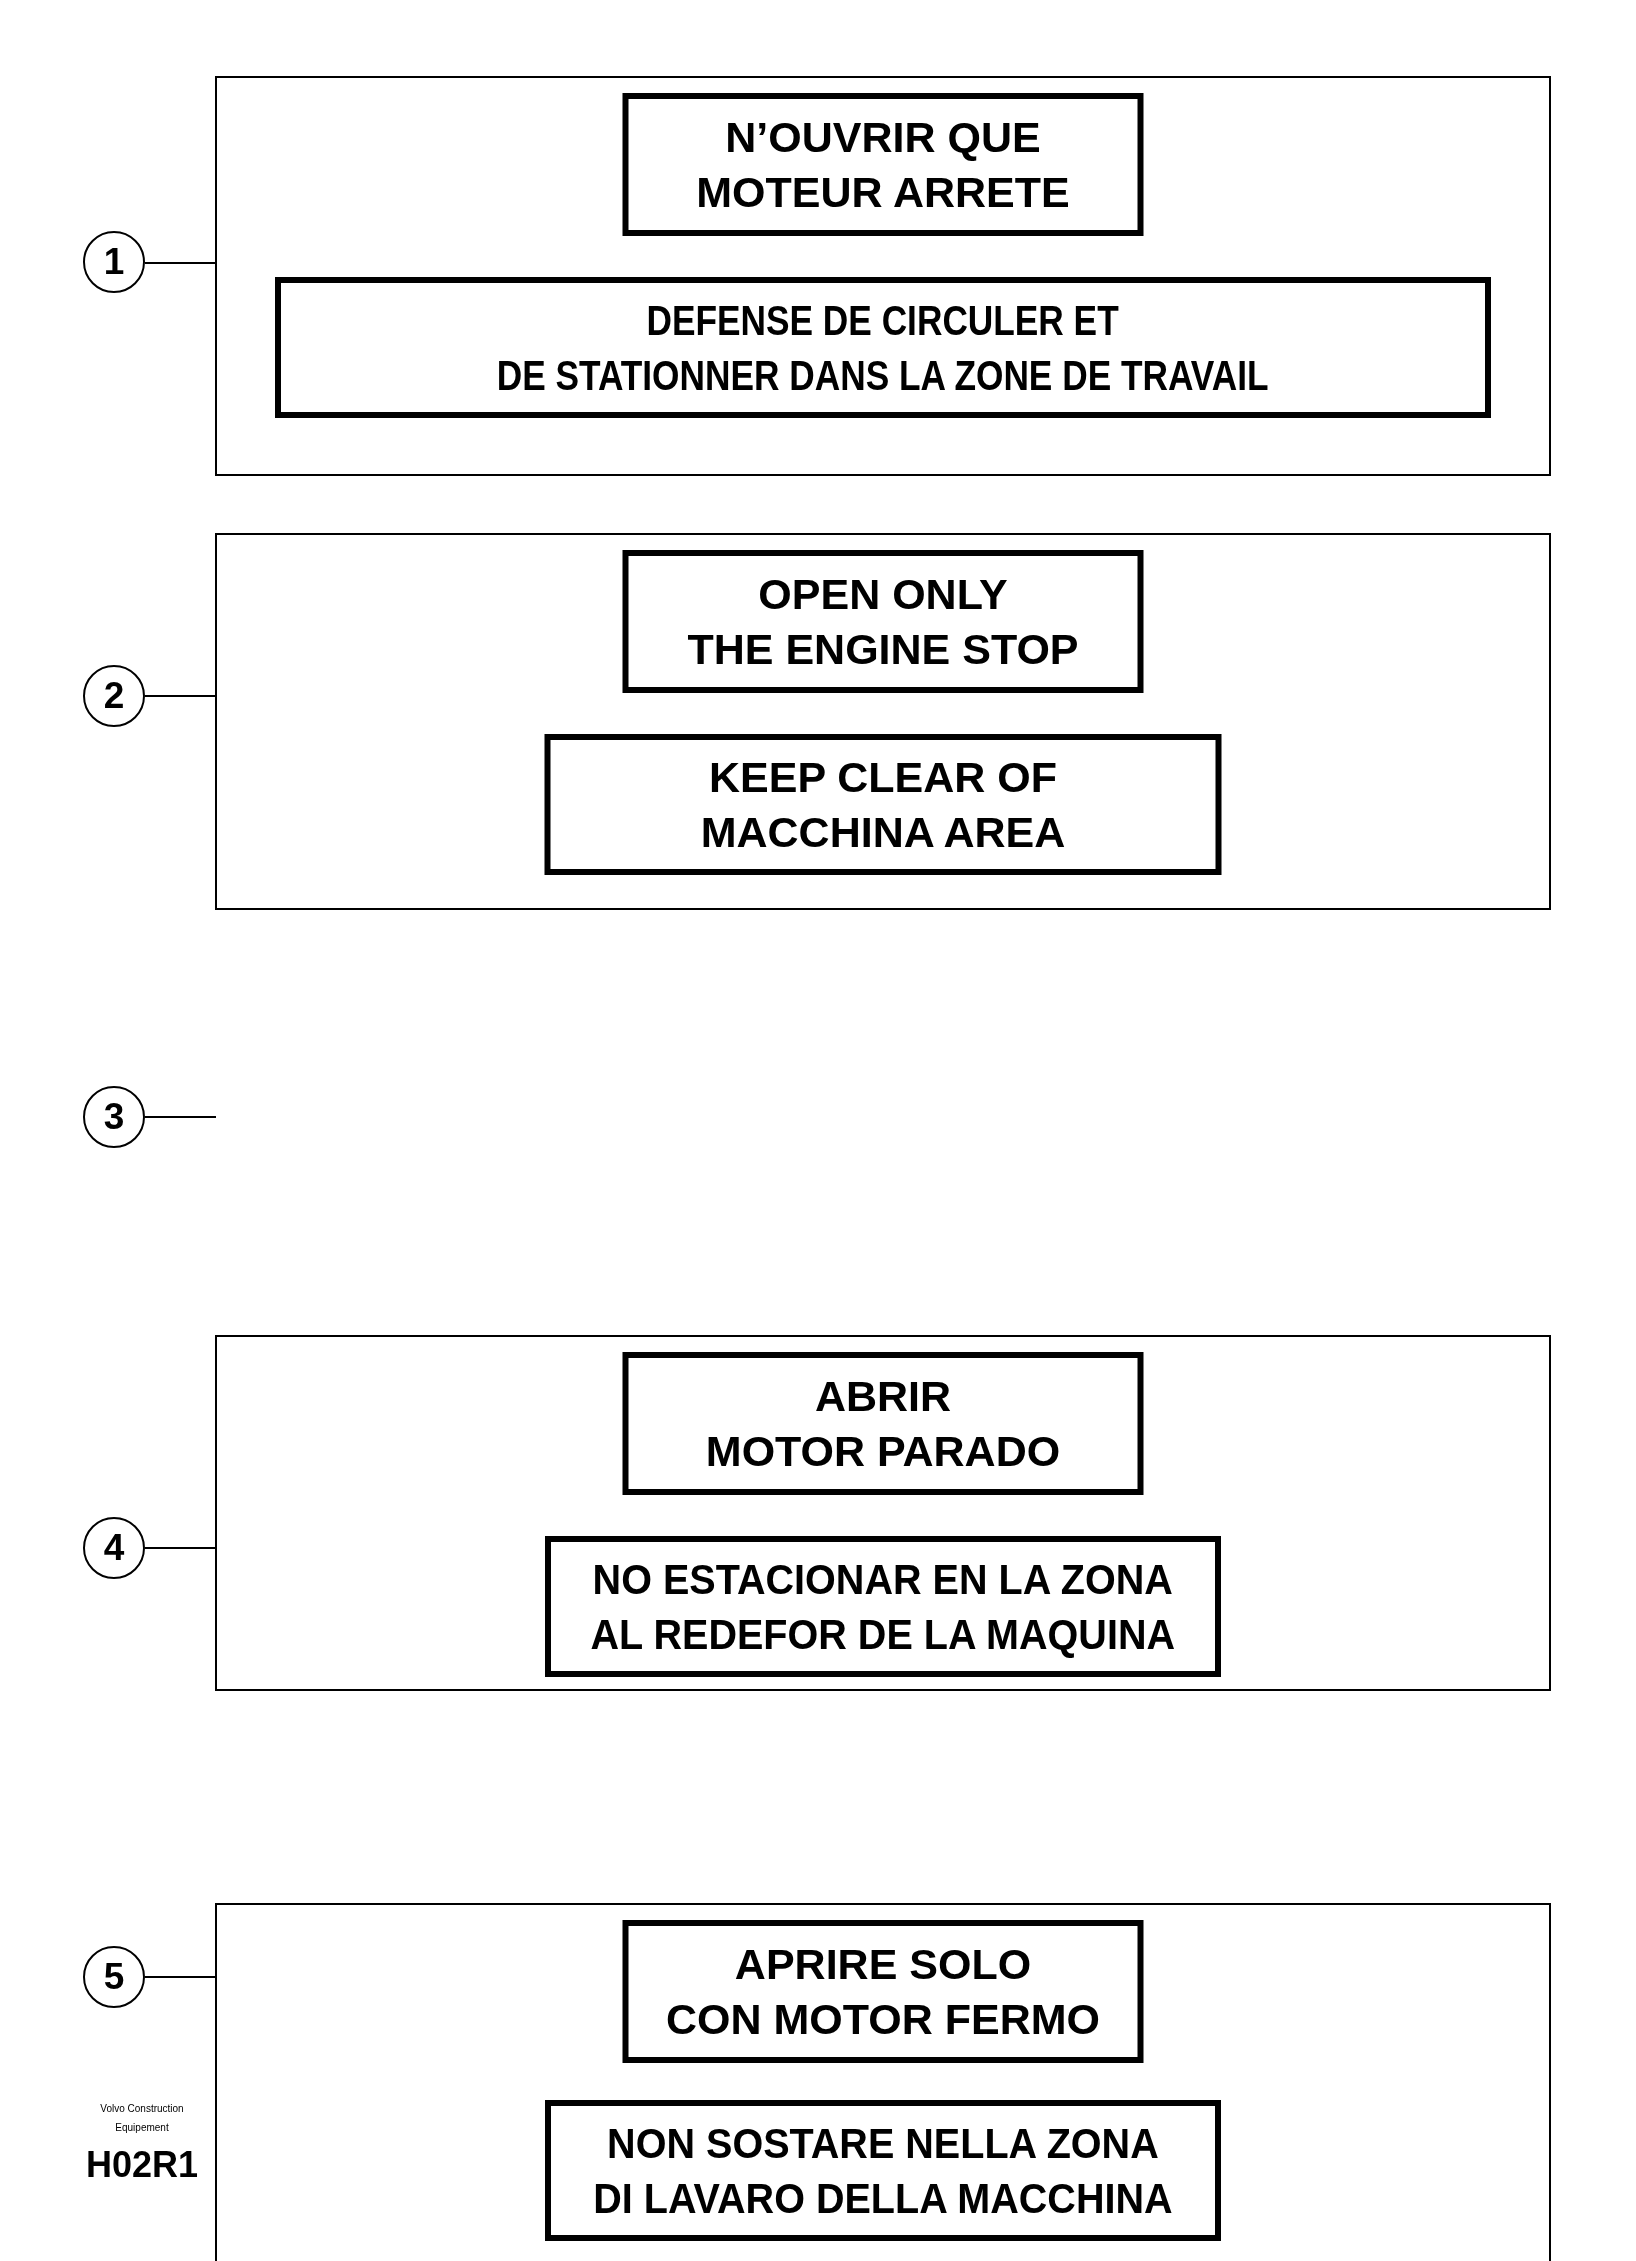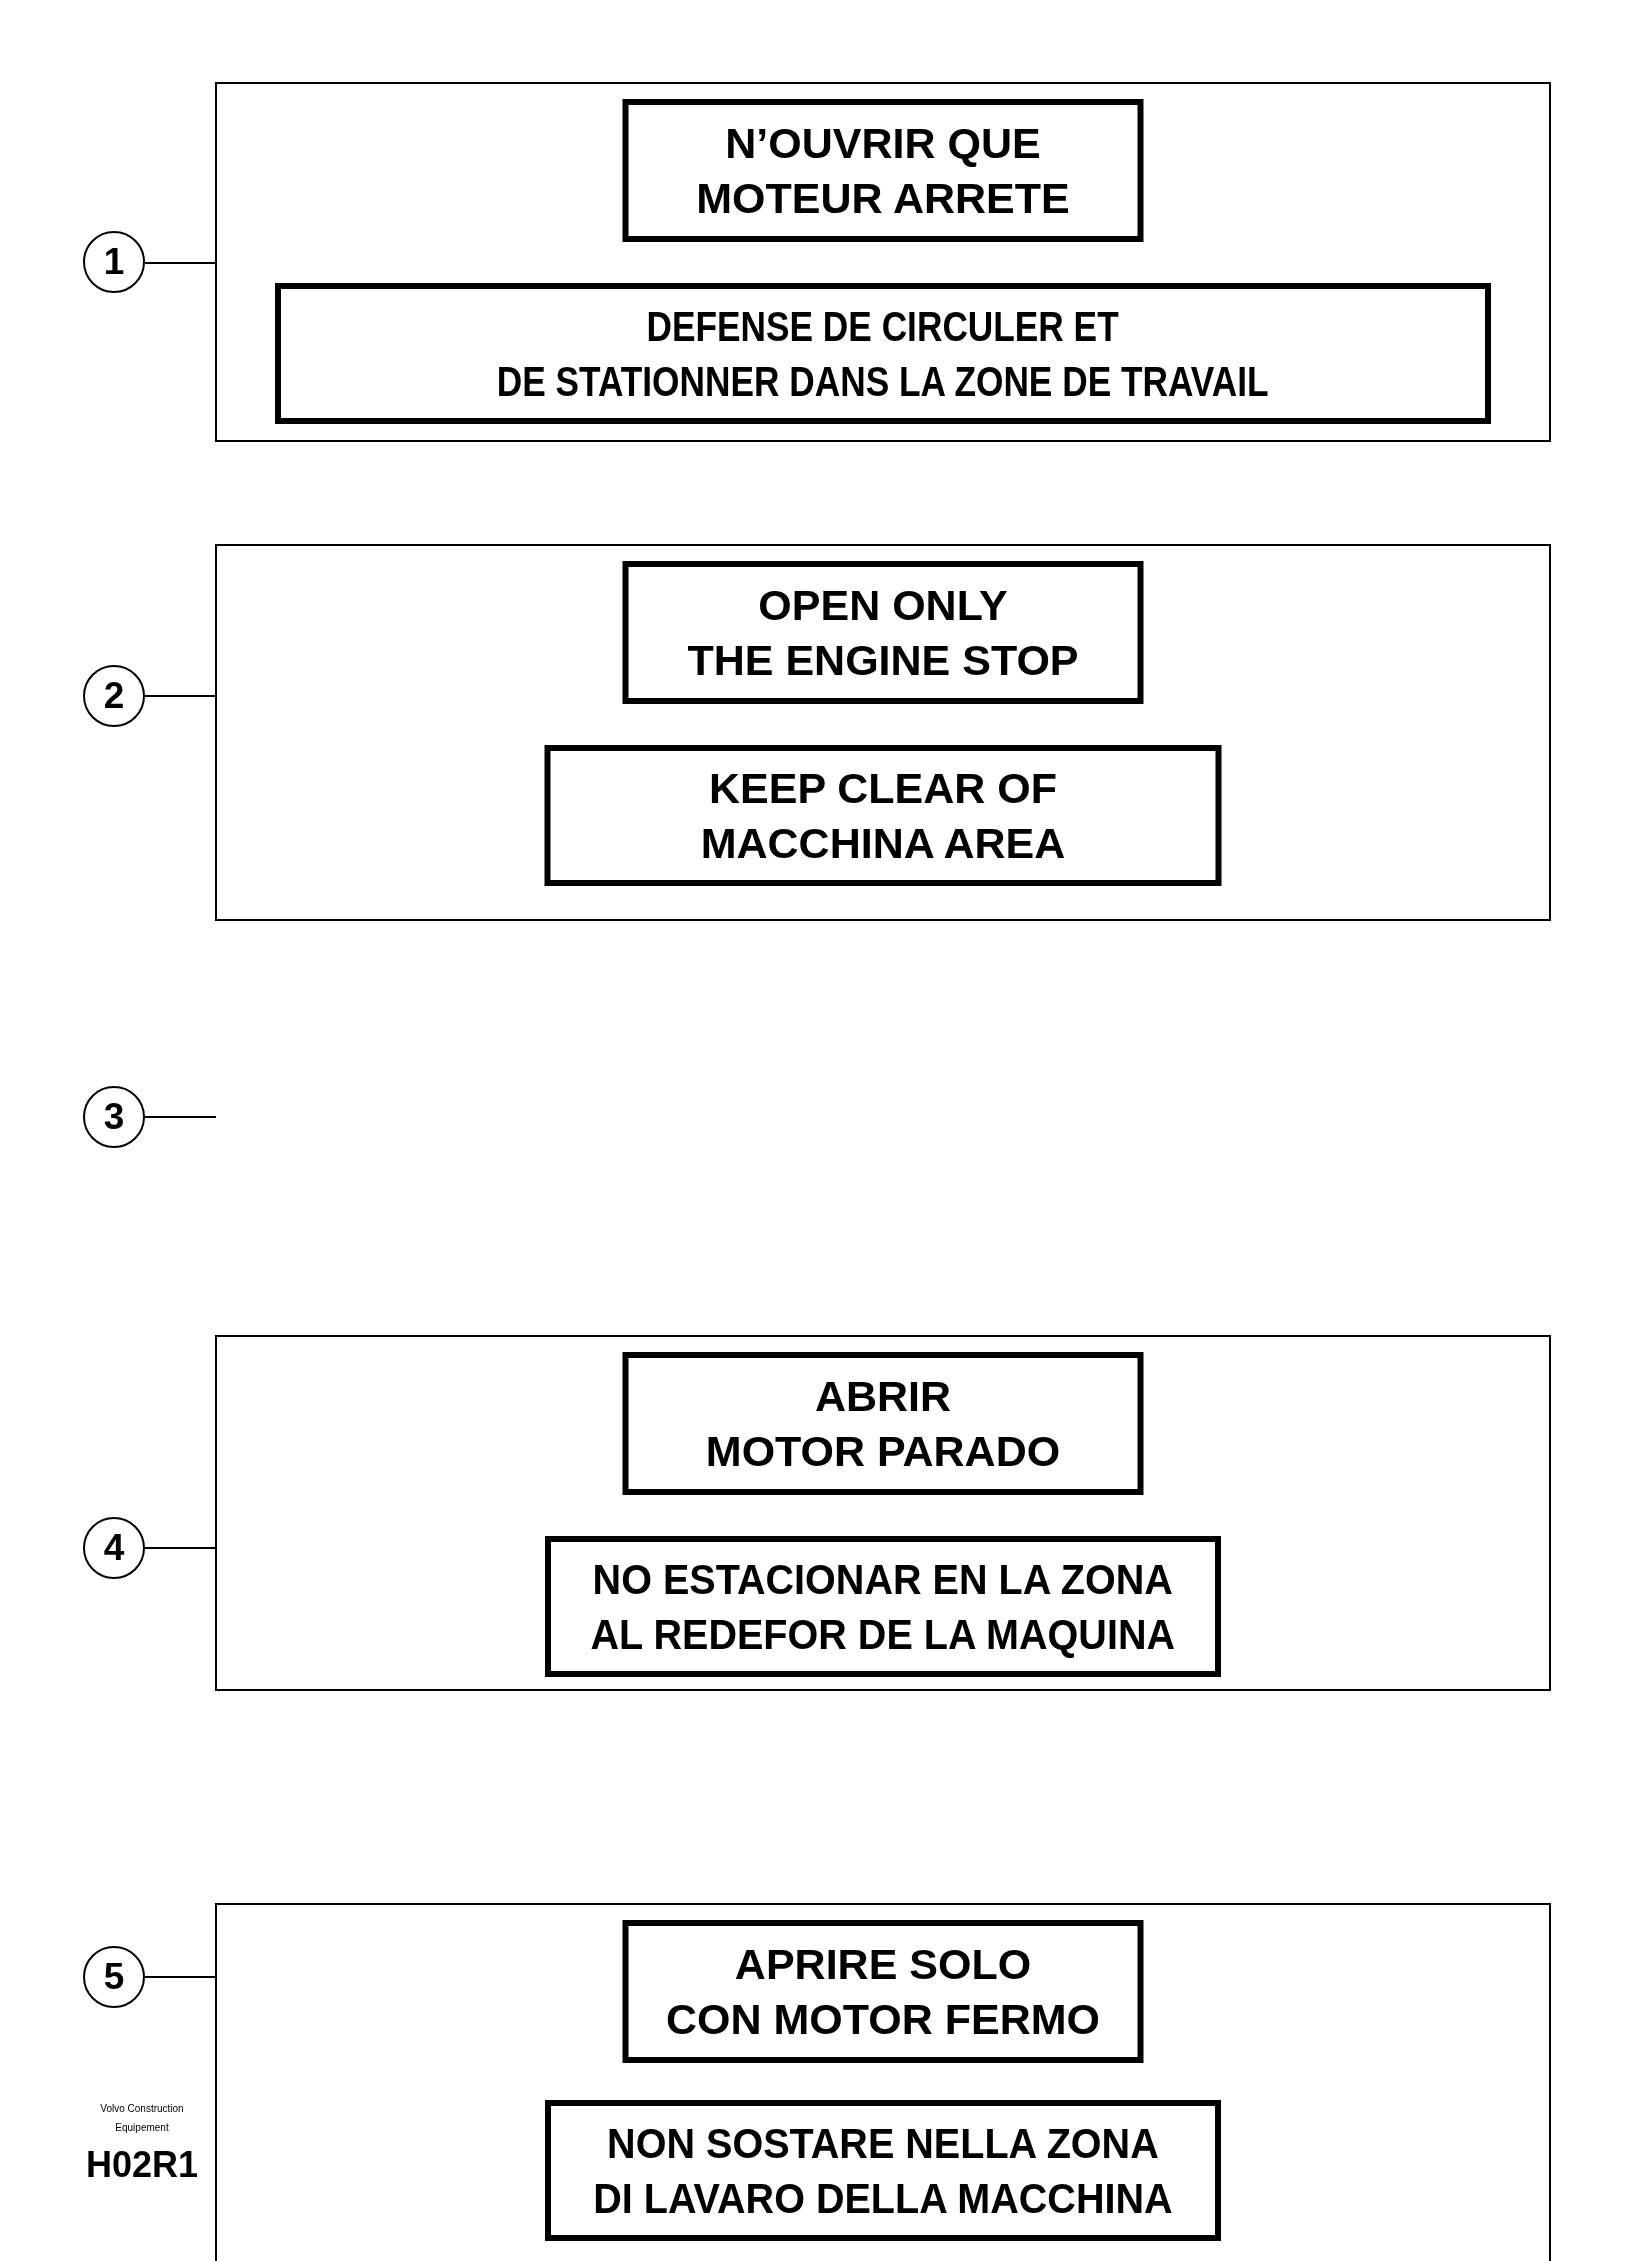--- a/index.html
+++ b/index.html
@@ -19,22 +19,22 @@
 
   
   .section-frame {
     position: absolute;
     left: 215px;
     width: 1336px;
     border: 2.2px solid #000;
     box-sizing: border-box;
     background: #fff;
   }
-  #s1 { top: 82px;  height: 360px; }
-  #s2 { top: 544px;  height: 377px; }
+  #s1 { top: 76px;  height: 400px; }
+  #s2 { top: 533px;  height: 377px; }
   #s3 { top: 936px; height: 358px; }
   #s4 { top: 1291px; height: 356px; margin-top: 44px; }
   #s5 { top: 1903px; height: 382px; }
 
   
   .sign {
     position: absolute;
     left: 50%;
     transform: translateX(-50%);
     border: 6px solid #000;

